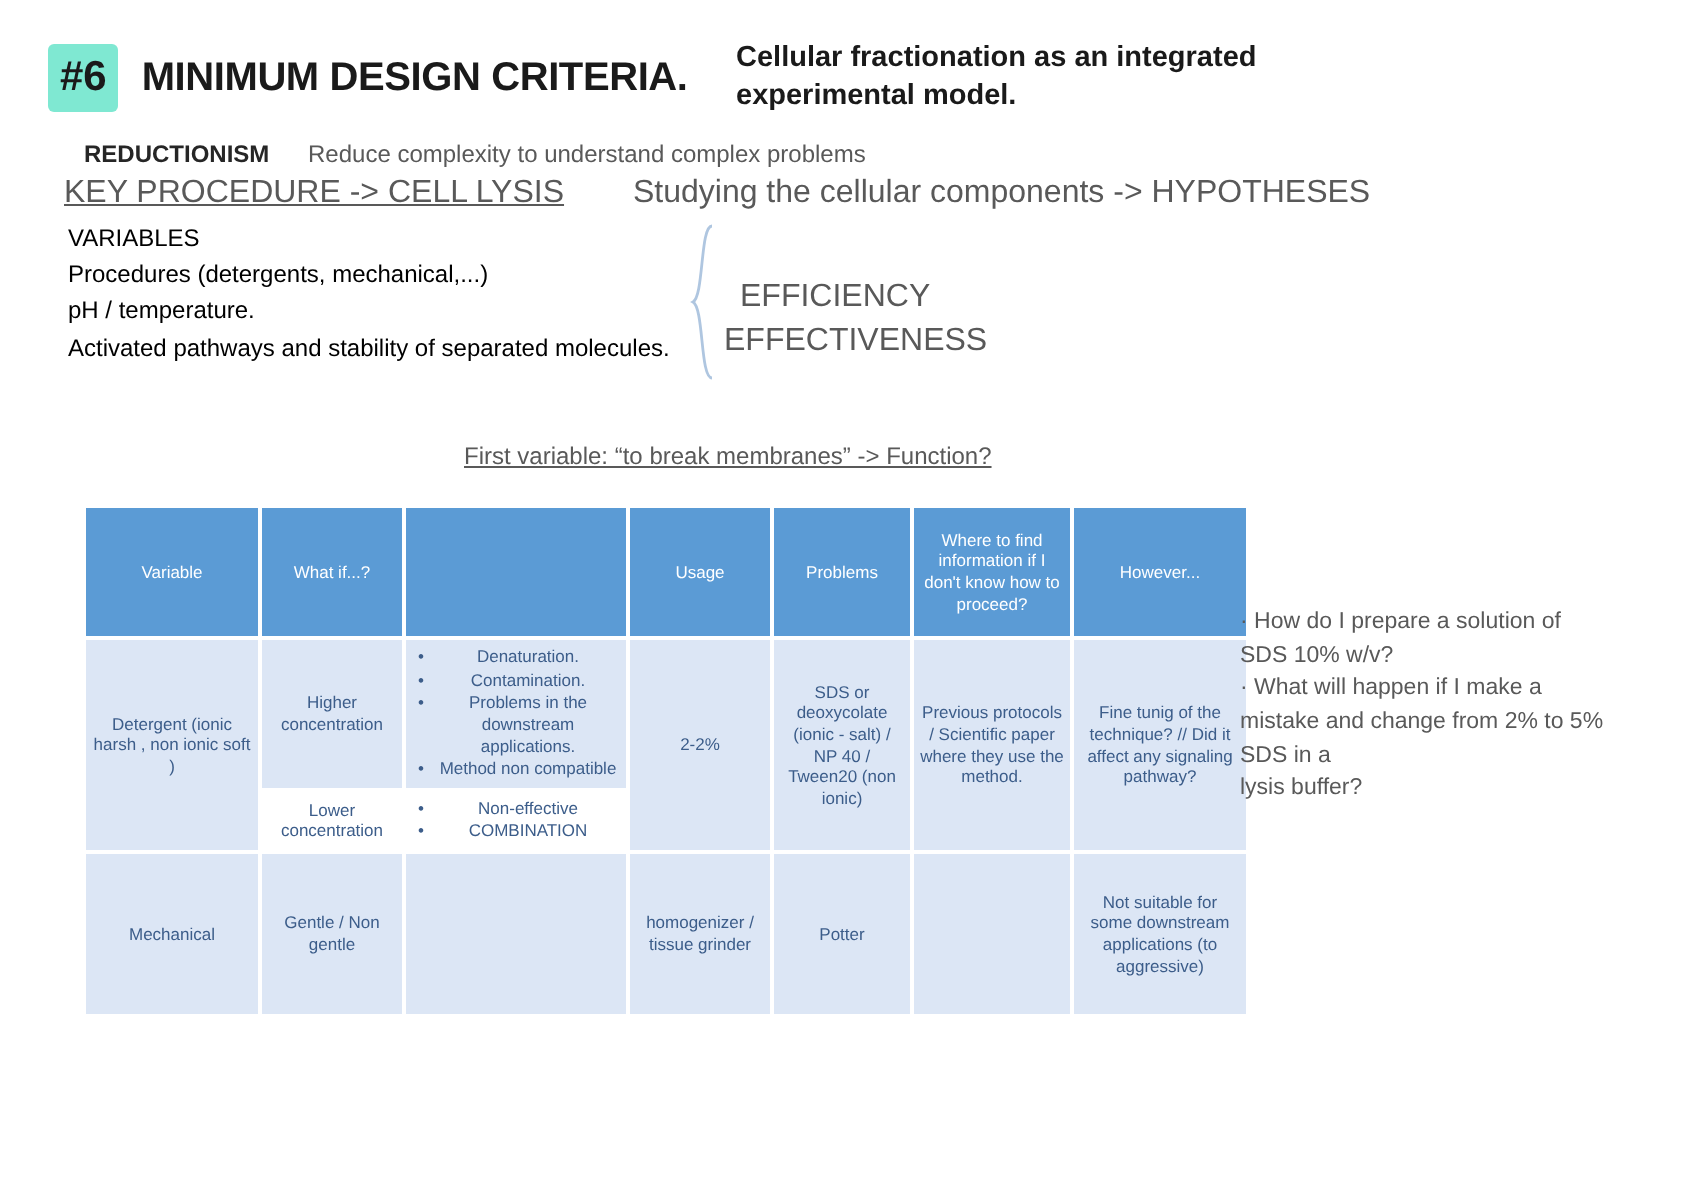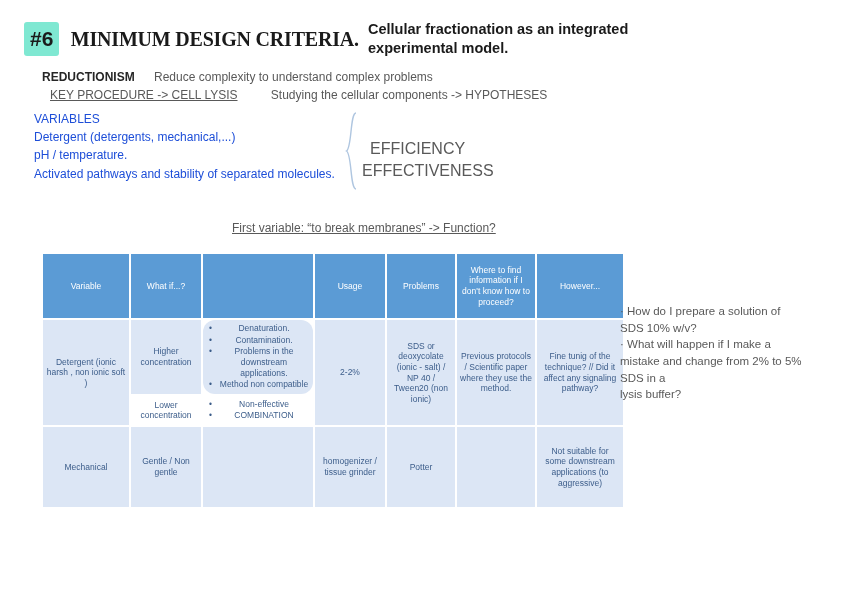--- a/index.html
+++ b/index.html
@@ -17,38 +17,38 @@
   .header { position:absolute; left:24px; top:22px; width:800px; height:46px; }
   .badge {
     display:inline-block; background:#7FE8D2; color:#1a1a1a;
     font-size:21px; font-weight:bold; line-height:1;
     padding:6px 6px 7px 6px; border-radius:3px;
     vertical-align:middle;
   }
   .title-main {
     display:inline-block; vertical-align:middle;
     font-size:20px; font-weight:bold; color:#1a1a1a;
-    margin-left:7px; letter-spacing:-0.2px;font-family:Liberation Serif, serif;
+    margin-left:7px; letter-spacing:-0.2px;
   }
   .title-right {
     position:absolute; left:344px; top:-2px; width:330px;
     font-size:14.5px; font-weight:bold; color:#1a1a1a; line-height:1.32;
   }
 
   
   .red-row { position:absolute; left:42px; top:70px; font-size:12px; }
   .red-label { font-weight:bold; color:#262626; }
   .red-text { margin-left:16px; color:#595959; font-size:12px; }
 
-  .key-row { position:absolute; left:50px; top:88px; font-size:12px; }
+  .key-row { position:absolute; left:32px; top:88px; font-size:16px; }
   .key-proc { color:#595959; text-decoration:underline; }
   .key-note { margin-left:30px; color:#595959; }
 
   
-  .vars { position:absolute; left:34px; top:110px; font-size:12px; color:#1d4ed8; line-height:1.52; }
+  .vars { position:absolute; left:34px; top:110px; font-size:12px; color:#000000; line-height:1.52; }
   .vars div { white-space:nowrap; }
 
   .brace { position:absolute; left:345px; top:112px; width:14px; height:78px; }
   .eff {
     position:absolute; left:362px; top:138px;
     font-size:16px; color:#595959; line-height:1.35;
   }
   .eff .l1 { padding-left:8px; }
 
   
@@ -62,21 +62,21 @@
   .tbl table { border-collapse:separate; border-spacing:2px; width:100%; table-layout:fixed; }
   .tbl th, .tbl td {
     color:#3c5d8a; font-size:8.5px; line-height:1.25;
     text-align:center; vertical-align:middle; padding:3px 3px;
   }
   .tbl th {
     background:#5B9BD5; color:#ffffff; height:64px; font-weight:normal; font-size:8.5px;margin-left:34px;
   }
   .cell { background:#DCE6F5; }
   .cell-white { background:#ffffff; }
-  .bul { text-align:left; padding-left:6px;border-radius:12px; }
+  .bul { text-align:left; padding-left:6px; }
   .bul ul { margin:0; padding:0 0 0 12px; list-style:none; }
   .bul li { position:relative; margin:0 0 1px 0; }
   .bul li:before {
     content:"•"; position:absolute; left:-9px; top:0; color:#3c5d8a;
   }
 
   
   .notes {
     position:absolute; left:620px; top:303px; width:222px;
     font-size:11.5px; color:#595959; line-height:1.45;
@@ -97,21 +97,21 @@
   <span class="red-text">Reduce complexity to understand complex problems</span>
 </div>
 
 <div class="key-row">
   <span class="key-proc">KEY PROCEDURE -&gt; CELL LYSIS</span>
   <span class="key-note">Studying the cellular components -&gt; HYPOTHESES</span>
 </div>
 
 <div class="vars">
   <div>VARIABLES</div>
-  <div>Detergent (detergents, mechanical,...)</div>
+  <div>Procedures (detergents, mechanical,...)</div>
   <div>pH / temperature.</div>
   <div>Activated pathways and stability of separated molecules.</div>
 </div>
 
 <div class="brace">
   <svg width="14" height="78" viewBox="0 0 14 78">
     <path d="M11 1 C5 1 7 36 1.5 39 C7 42 5 77 11 77" fill="none" stroke="#AFC6E0" stroke-width="1.4"></path>
   </svg>
 </div>
 

